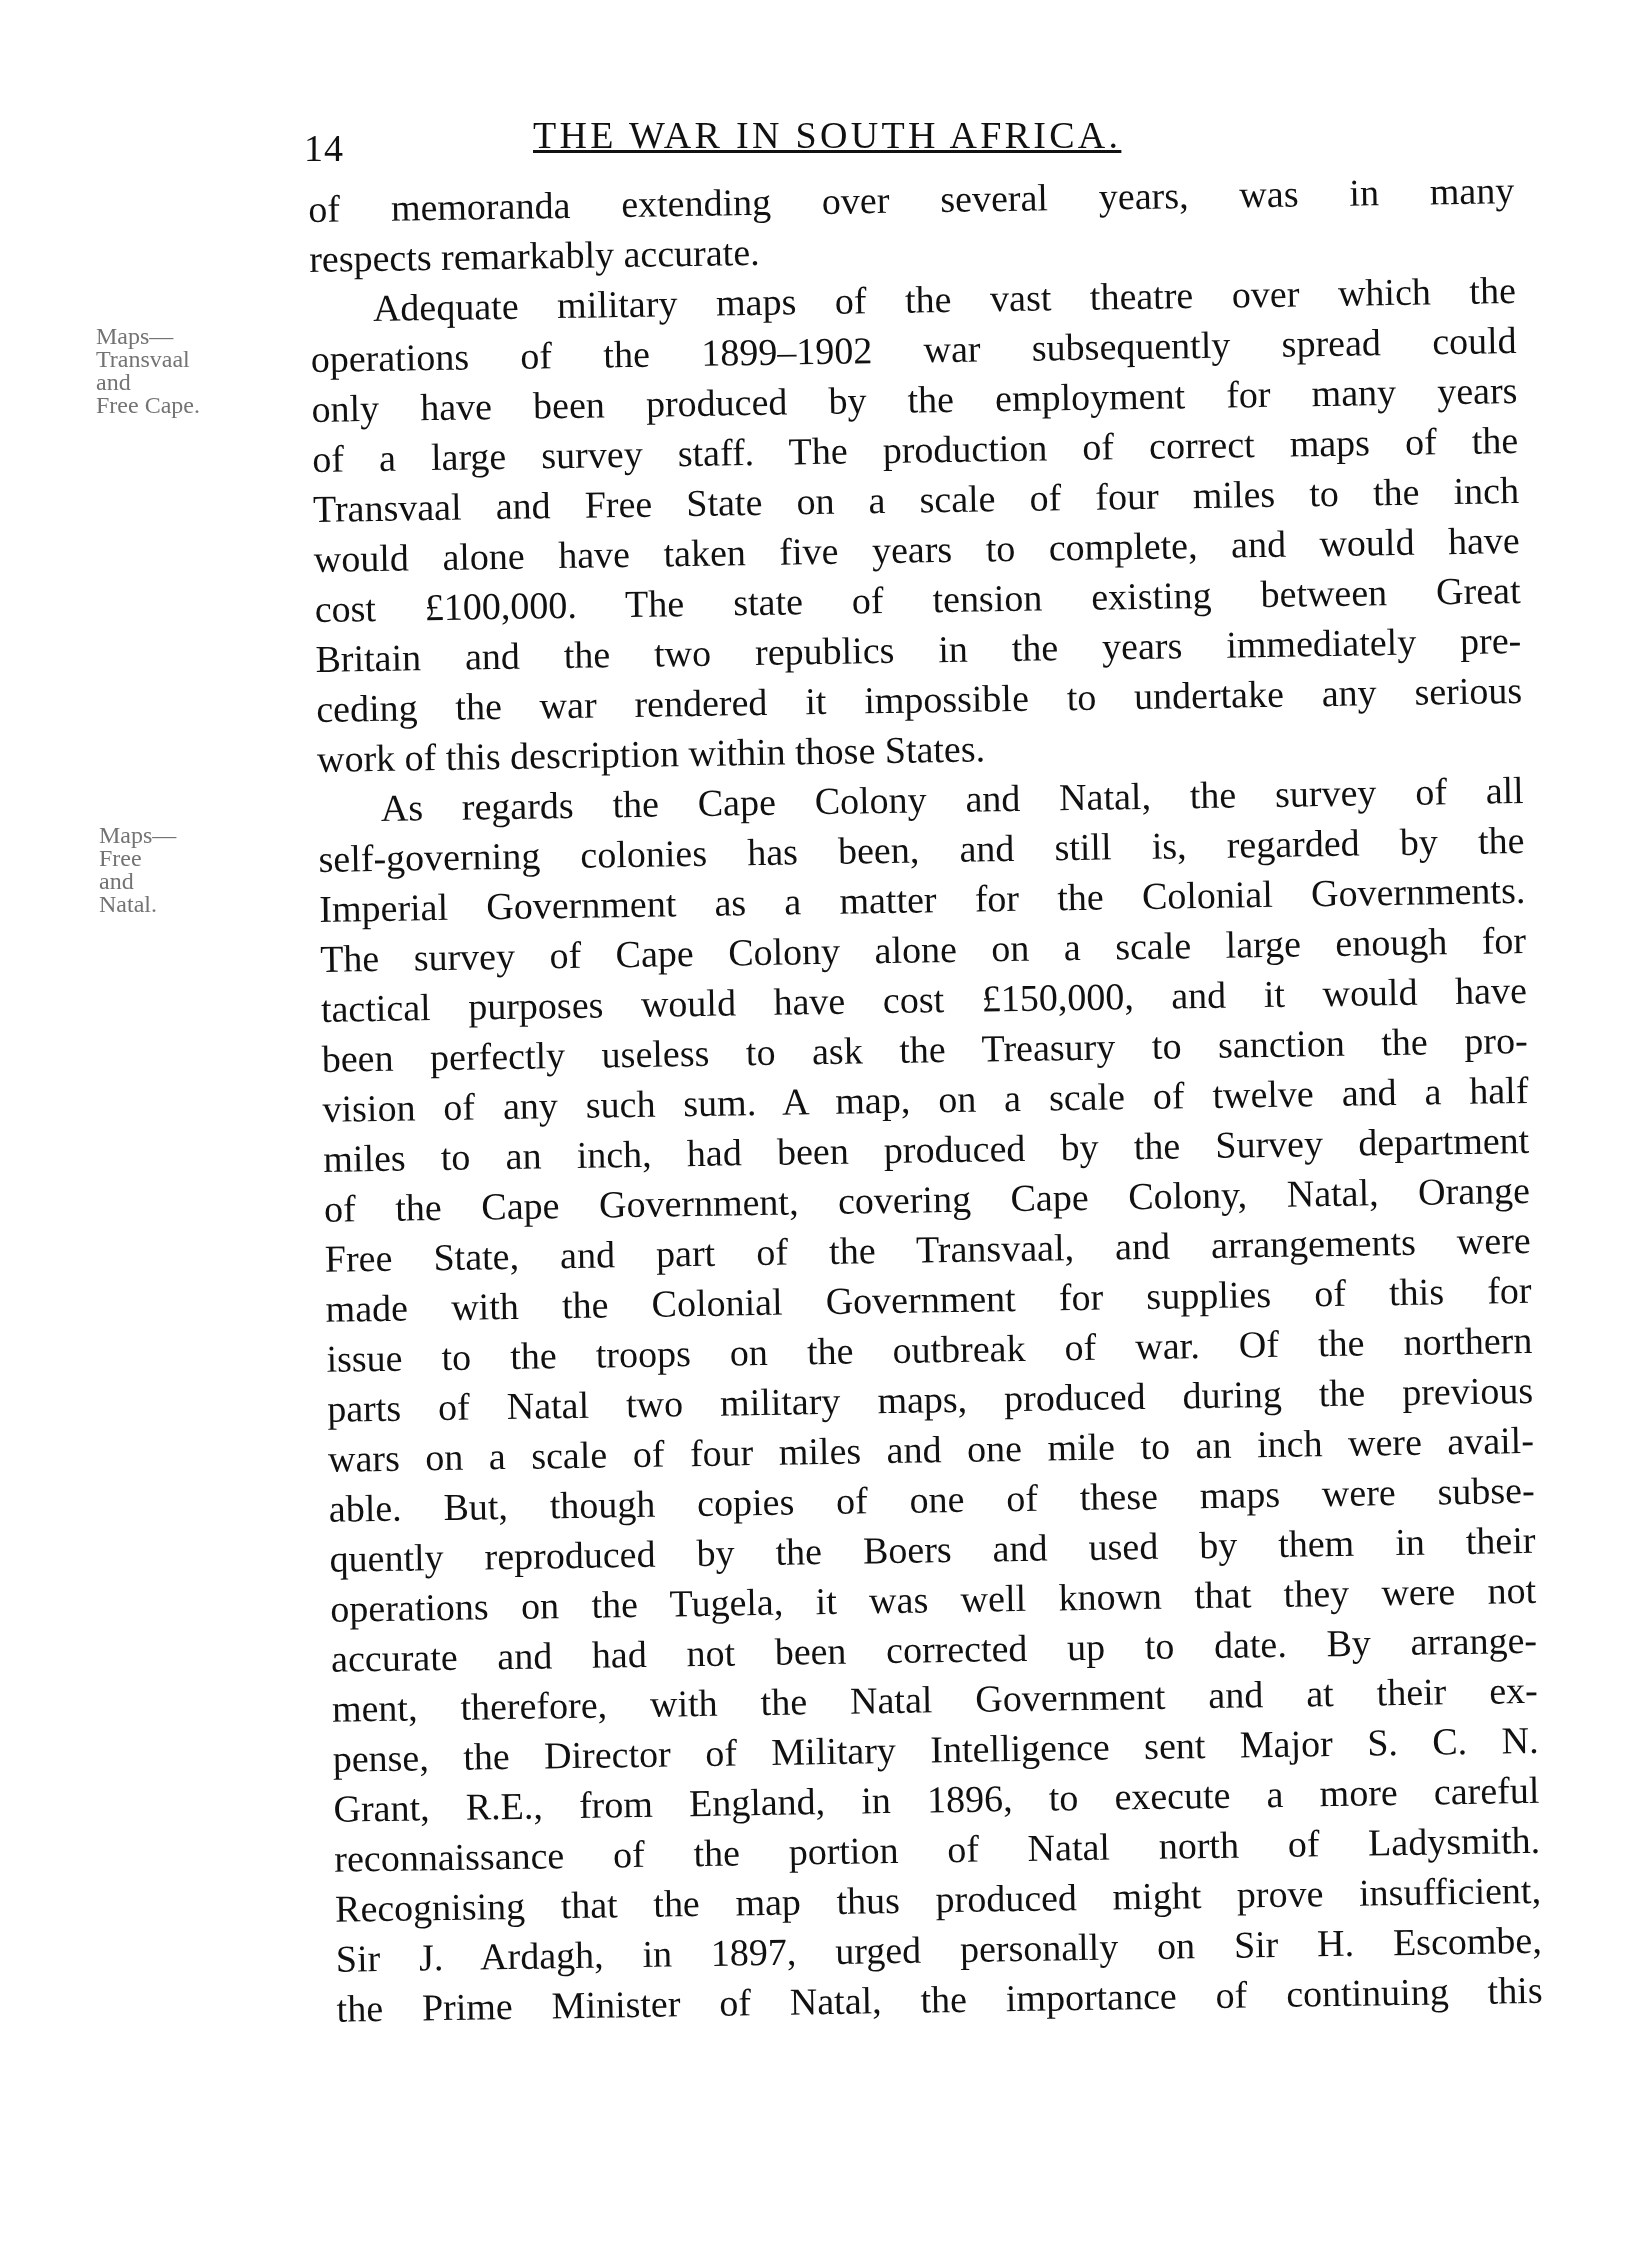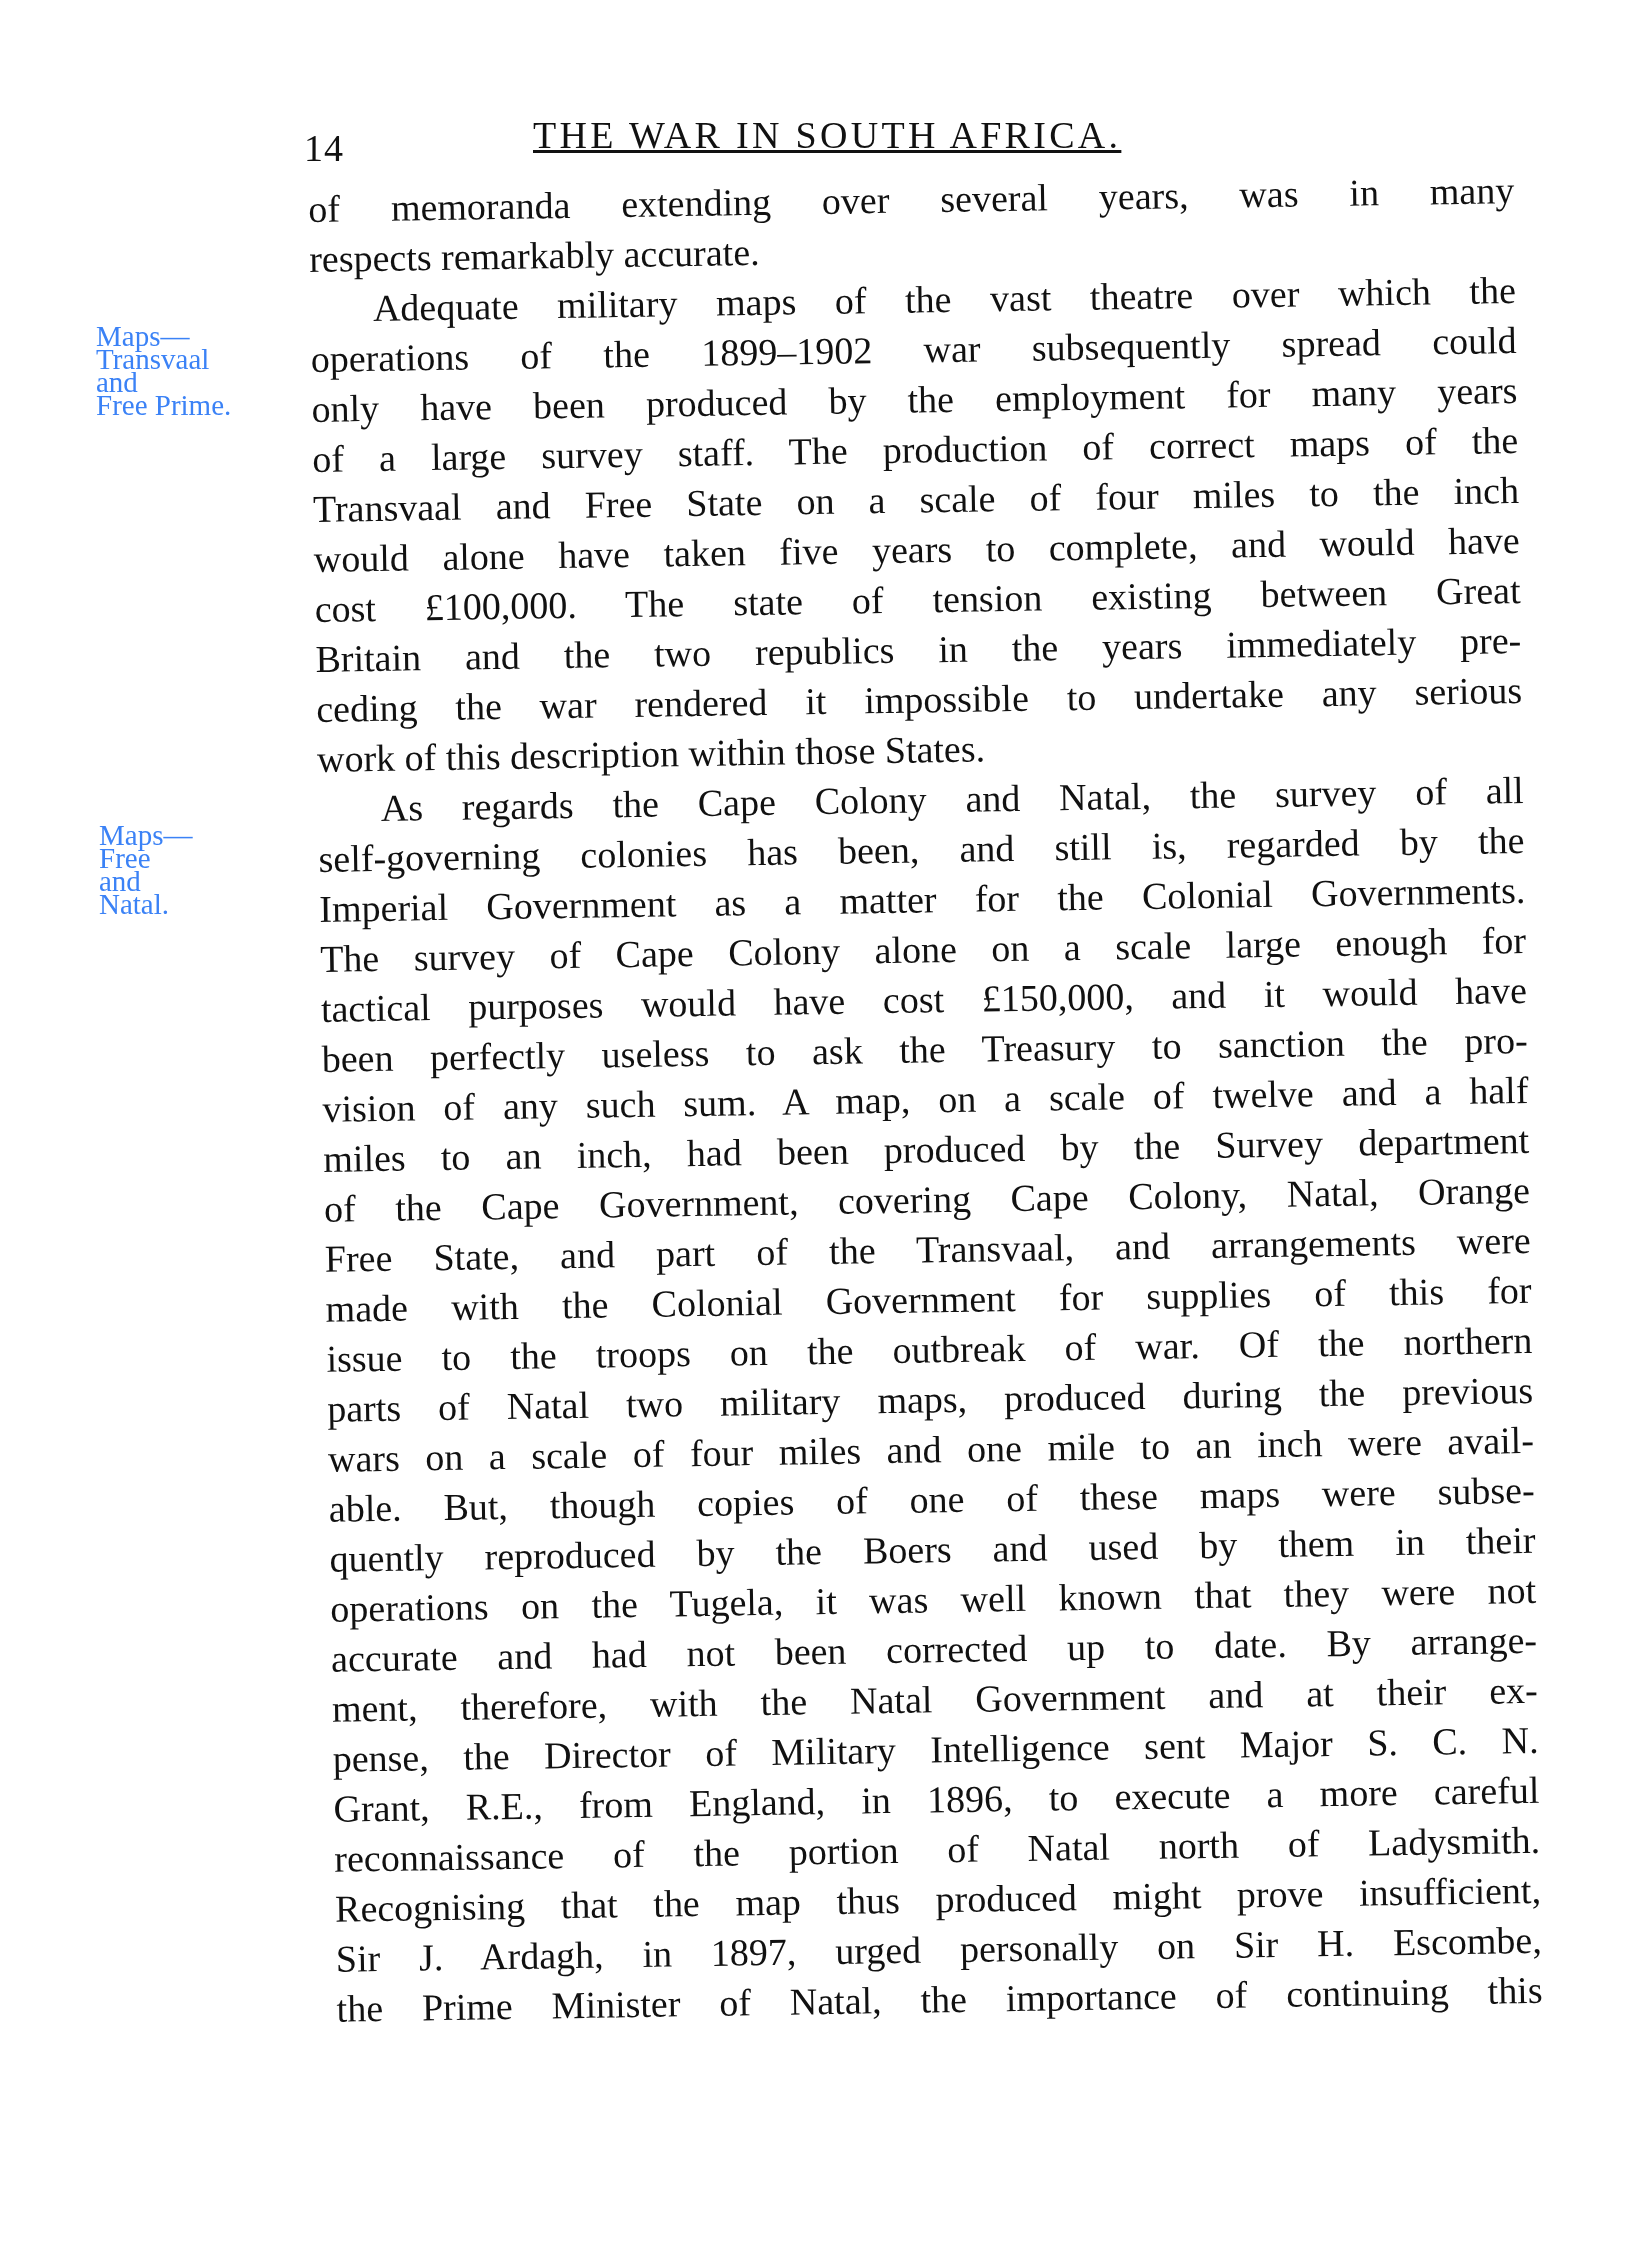--- a/index.html
+++ b/index.html
@@ -65,23 +65,23 @@
       height: 50px;
     }
     .body-line.last {
       text-align-last: left;
     }
     .indent {
       padding-left: 63px;
     }
     .sidenote {
       position: absolute;
-      font-size: 29px;
+      font-size: 24px;
       line-height: 23px;
-      color: #3b82f6;
+      color: #737373;
     }
     .sidenote-1 {
       left: 96px;
       top: 325px;
     }
     .sidenote-2 {
       left: 99px;
       top: 824px;
     }
     .sidenote span {
@@ -99,21 +99,21 @@
 
   <div class="running-head">
     <span class="page-number">14</span>
     <span class="running-title">THE WAR IN SOUTH AFRICA.</span>
   </div>
 
   <div class="sidenote sidenote-1">
     <span>Maps—</span>
     <span class="bold">Transvaal</span>
     <span>and</span>
-    <span class="bold">Free Prime.</span>
+    <span class="bold">Free Cape.</span>
   </div>
 
   <div class="sidenote sidenote-2">
     <span>Maps—</span>
     <span>Free</span>
     <span>and</span>
     <span>Natal.</span>
   </div>
 
   <div class="body-text" id="body-text">

